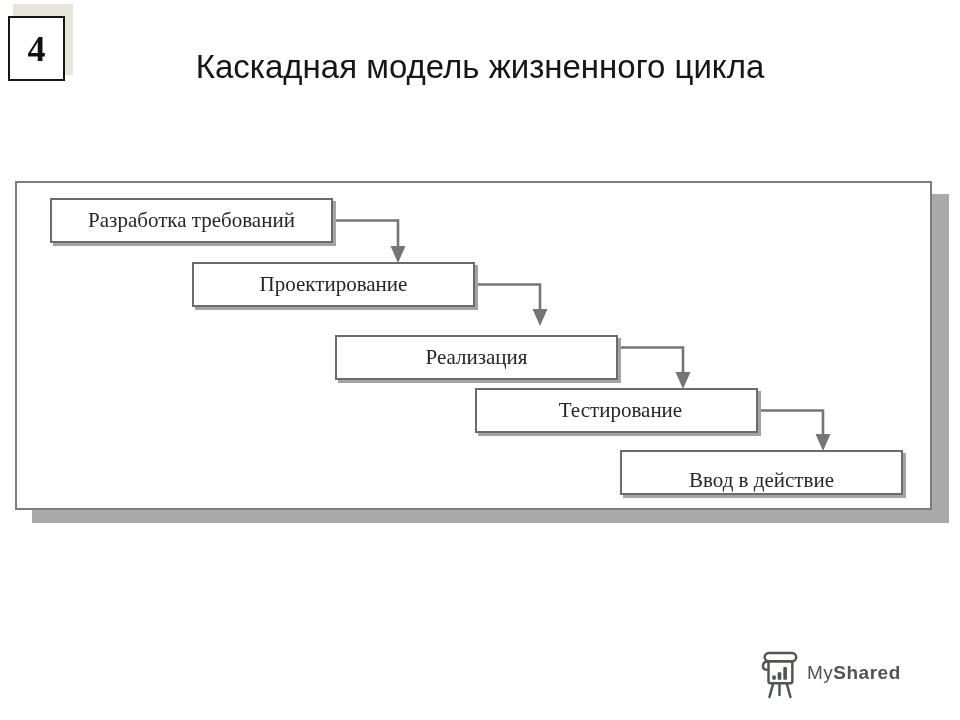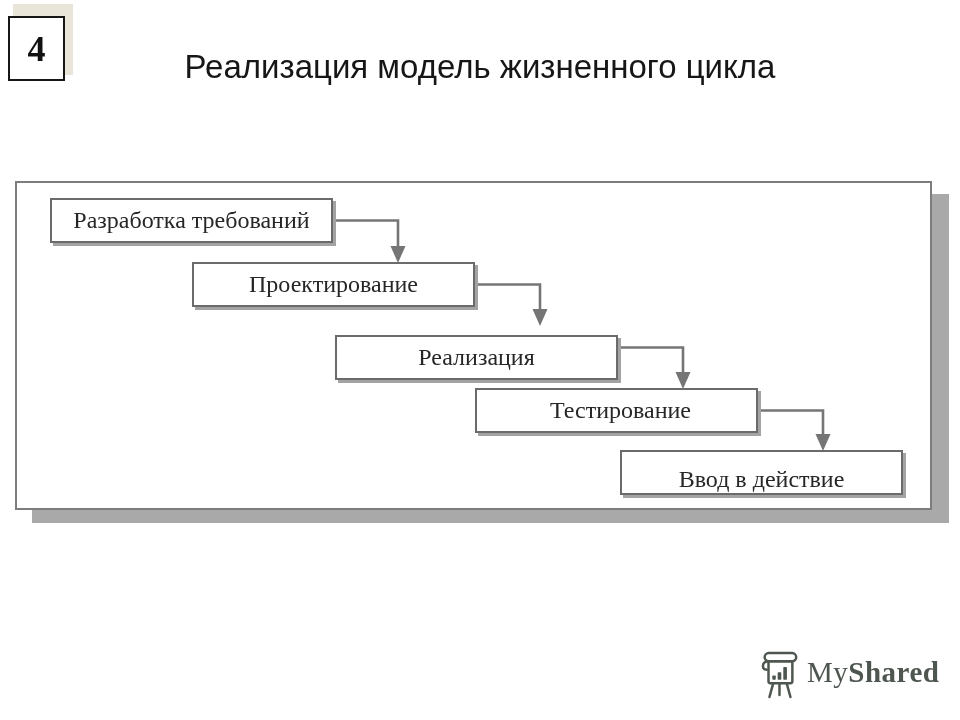--- a/index.html
+++ b/index.html
@@ -60,53 +60,53 @@
     position: absolute;
     width: 283px; height: 45px;
     background: #ffffff;
     border: 2.5px solid #6b6b6b;
     box-sizing: border-box;
     box-shadow: 3px 3px 0 0 #a3a3a3;
     display: flex; align-items: center; justify-content: center;
   }
   .stage-box span {
     font-family: "Liberation Serif", serif;
-    font-size: 24px;
+    font-size: 21px;
     color: #262626;
     white-space: nowrap;
   }
   
   .logo {
     position: absolute; left: 758px; top: 650px;
     display: flex; align-items: center;
     color: #4e574f;
   }
   .logo .logo-icon { display: block; margin-right: 7px; }
   .logo .logo-text {
-    font-family: Liberation Serif, serif;
-    font-size: 29px;
+    font-family: Liberation Sans, sans-serif;
+    font-size: 19px;
     letter-spacing: 0.5px;
     white-space: nowrap;
     line-height: 1;
     padding-bottom: 8px;
   }
   .logo .logo-my { font-weight: 400; }
   .logo .logo-shared { font-weight: 700; }
 </style>
 </head>
 <body>
 
 <div class="slide">
 
   <div class="badge-backplate"></div>
   <div class="badge">
     <span>4</span>
   </div>
 
-  <h1 class="title">Реализация модель жизненного цикла</h1>
+  <h1 class="title">Каскадная модель жизненного цикла</h1>
 
   <div class="panel">
     <svg class="connectors" viewBox="0 0 912 324" xmlns="http://www.w3.org/2000/svg">
         <path d="M 316 37.5 H 381 V 65" fill="none" stroke="#757575" stroke-width="2.6"></path>
         <path d="M 373.5 63 L 388.5 63 L 381 80 Z" fill="#757575"></path>
         <path d="M 458 101.5 H 523 V 128" fill="none" stroke="#757575" stroke-width="2.6"></path>
         <path d="M 515.5 126 L 530.5 126 L 523 143 Z" fill="#757575"></path>
         <path d="M 601 164.5 H 666 V 191" fill="none" stroke="#757575" stroke-width="2.6"></path>
         <path d="M 658.5 189 L 673.5 189 L 666 206 Z" fill="#757575"></path>
         <path d="M 741 227.5 H 806 V 253" fill="none" stroke="#757575" stroke-width="2.6"></path>

